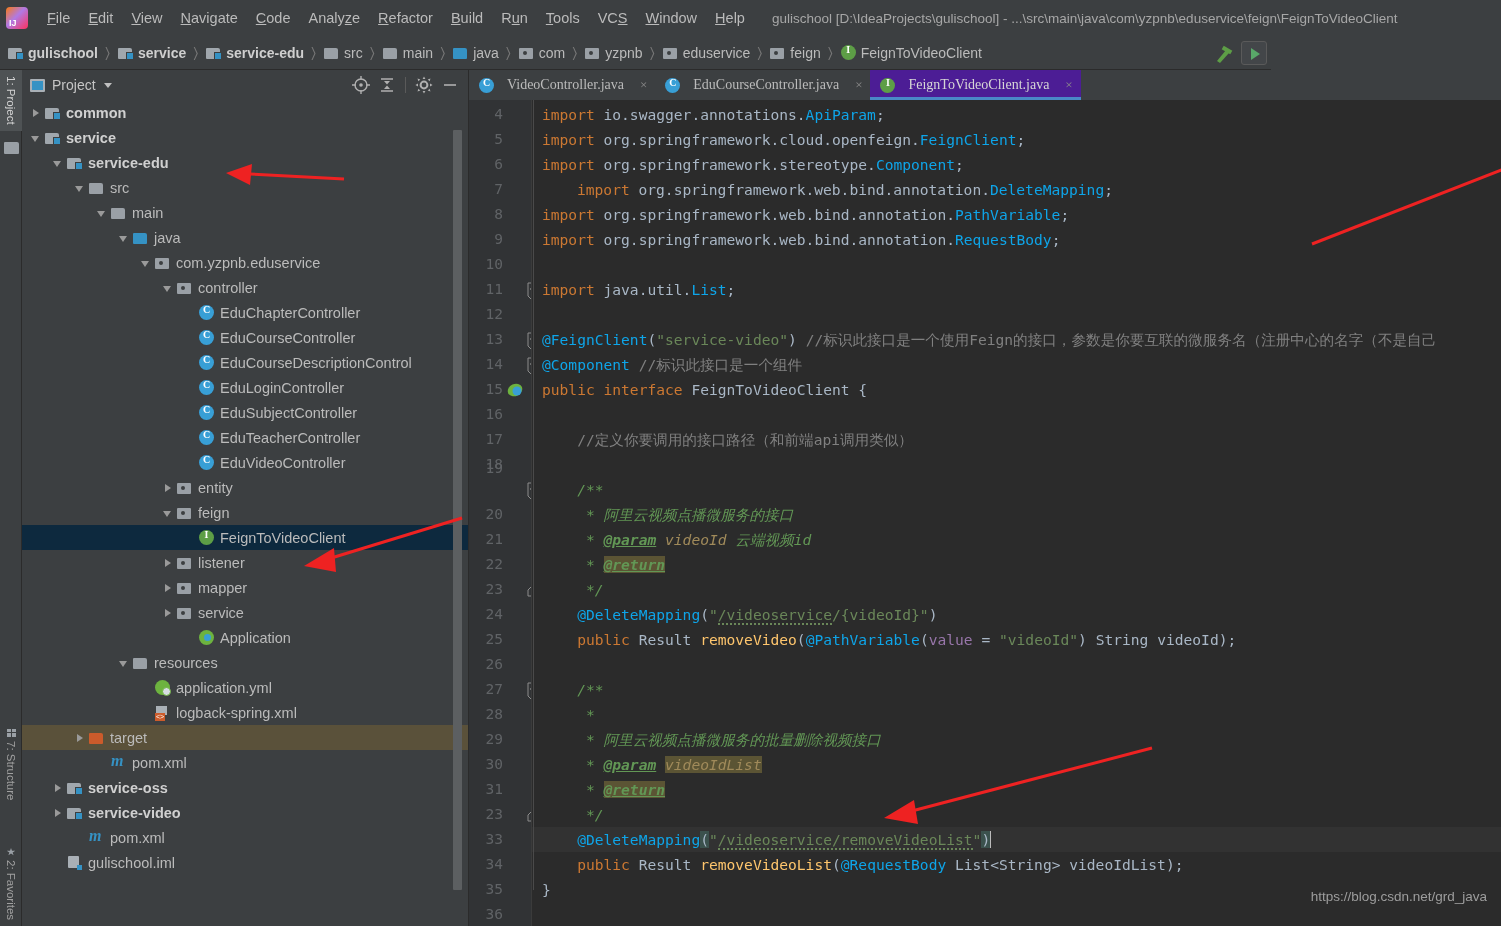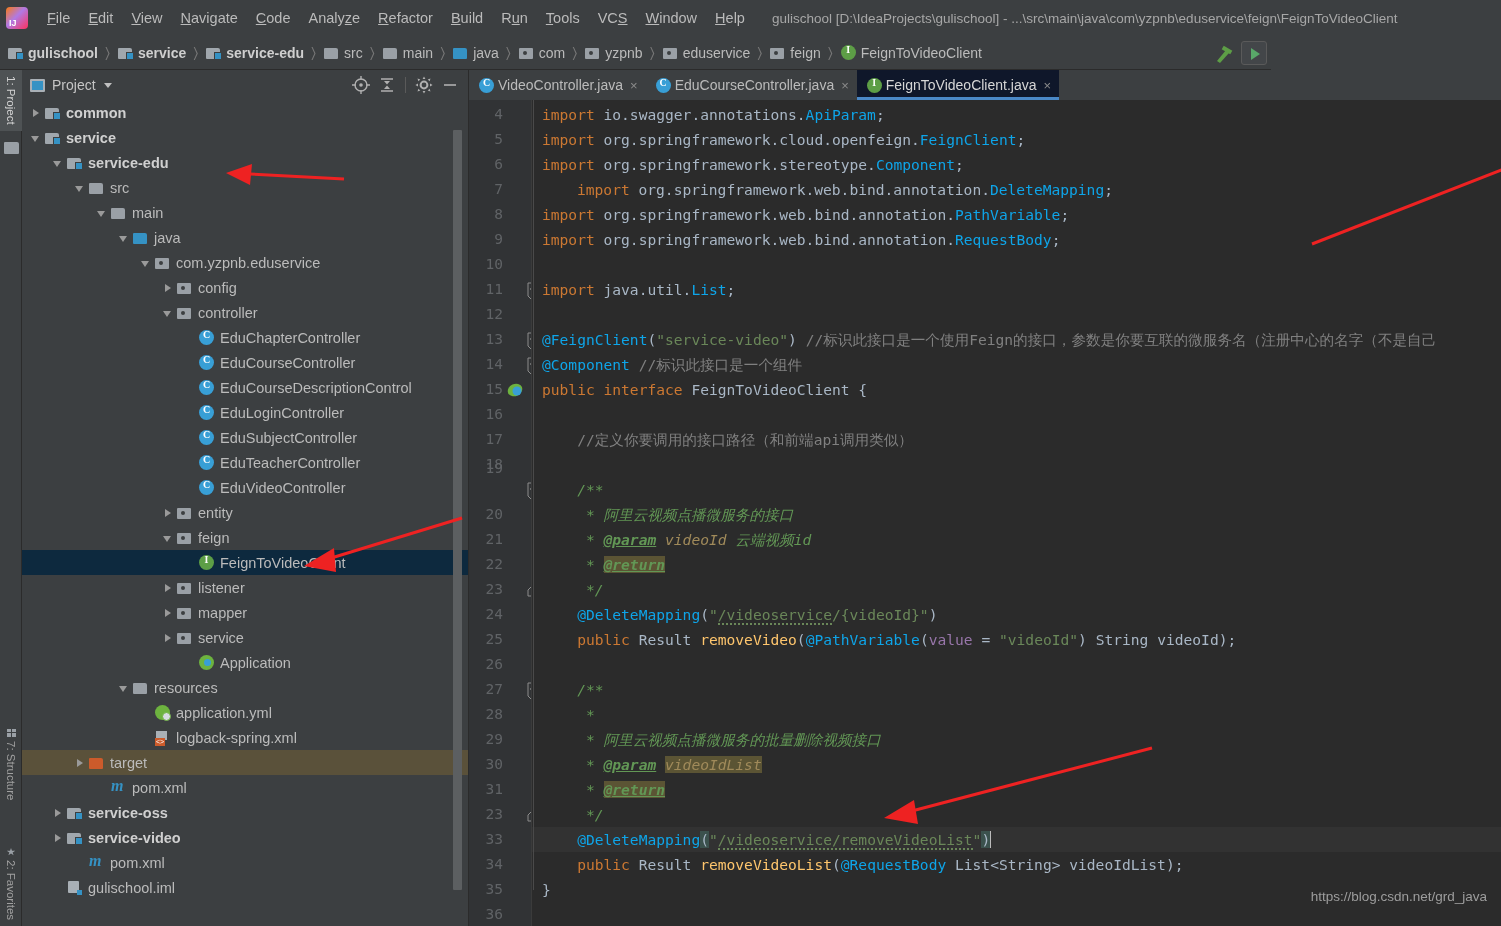--- a/index.html
+++ b/index.html
@@ -210,24 +210,24 @@
   
   .editor {
     position: absolute; top: 70px; left: 469px; width: 1032px; height: 856px;
     background: #2b2b2b; display: flex; flex-direction: column;
   }
   .tabstrip {
     height: 30px; display: flex; align-items: stretch; background: #3c3f41;
     flex: 0 0 auto;
   }
   .etab {
-    display: flex; align-items: center; padding: 0 8px 0 10px; gap: 4px;
-    font-size: 14px; color: #bbbbbb; cursor: default; position: relative;
-  }
-  .etab.active { background: #0f172a; color: #d6d6d6; }
+    display: flex; align-items: center; padding: 0 8px 0 10px; gap: 13px;
+    font-size: 14px; color: #bbbbbb; cursor: default; position: relative; font-family: Liberation Serif, serif;
+  }
+  .etab.active { background: #4c1d95; color: #d6d6d6; }
   .etab.active::after {
     content: ""; position: absolute; left: 0; right: 0; bottom: 0; height: 3px;
     background: #4a88c7;
   }
   .etab .x { font-size: 13px; color: #8c8c8c; margin-left: 3px;}
 
   .codearea {
     flex: 1 1 auto; position: relative; background: #2b2b2b; overflow: hidden;
     display: flex;
   }
@@ -458,25 +458,20 @@
         </div>
         <div class="trow" style="padding-left: 96px;">
           <span class="tri down"></span>
           <span class="ico ico-folder src"></span>
           <span class="label">java</span>
         </div>
         <div class="trow" style="padding-left: 118px;">
           <span class="tri down"></span>
           <span class="ico ico-pkg"></span>
           <span class="label">com.yzpnb.eduservice</span>
-        </div>
-        <div class="trow" style="padding-left: 140px;">
-          <span class="tri right"></span>
-          <span class="ico ico-pkg"></span>
-          <span class="label">config</span>
         </div>
         <div class="trow" style="padding-left: 140px;">
           <span class="tri down"></span>
           <span class="ico ico-pkg"></span>
           <span class="label">controller</span>
         </div>
         <div class="trow" style="padding-left: 162px;">
           <span class="tri none"></span>
           <span class="ico ico-class"></span>
           <span class="label">EduChapterController</span>

